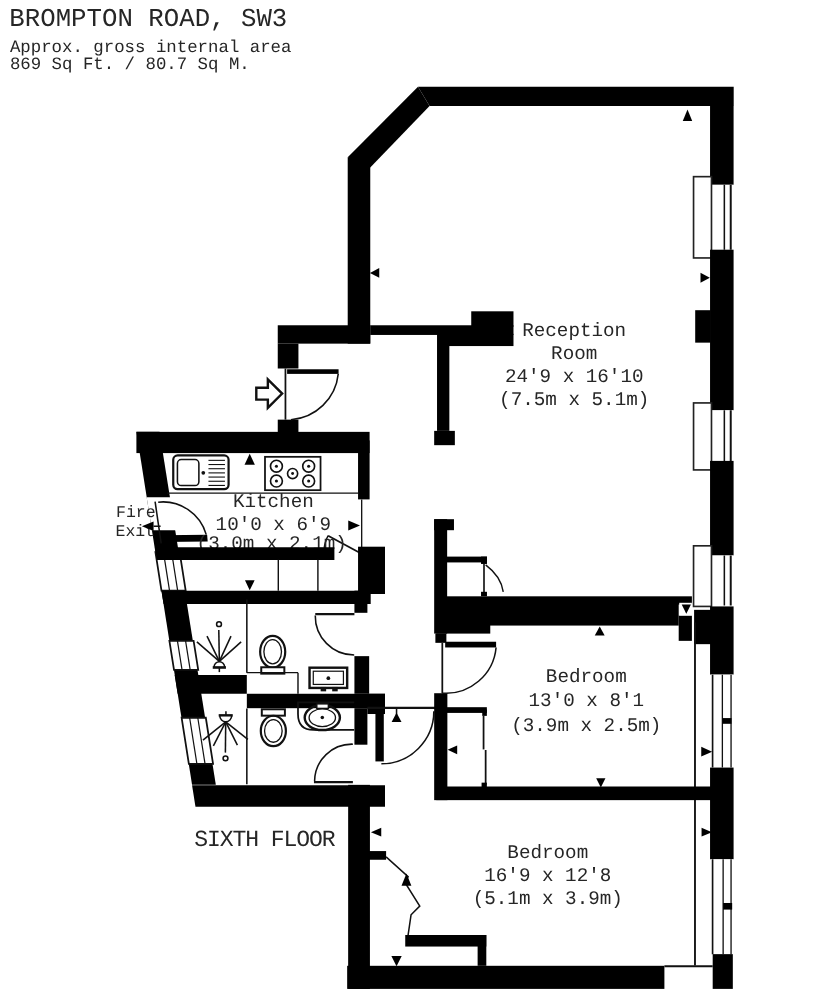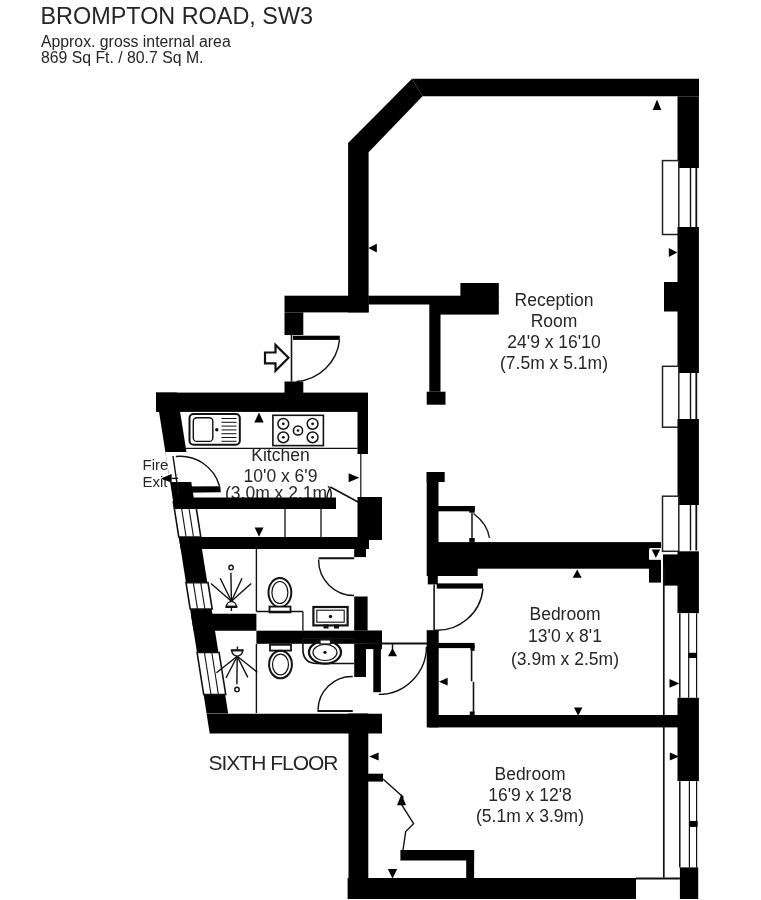--- a/index.html
+++ b/index.html
@@ -1,17 +1,17 @@
 <!DOCTYPE html>
 <html><head>
 <meta charset="utf-8">
 <style>
   html,body{margin:0;padding:0;background:#ffffff;}
   .page{position:relative;width:683px;height:900px;background:#fff;overflow:hidden;
-        font-family:Liberation Sans, sans-serif;margin-left:32px;}
+        font-family:Liberation Mono, monospace;}
   svg{display:block}
   text{fill:#262626}
 </style>
 </head>
 <body>
 <div class="page">
 <svg width="761" height="900" viewBox="0 0 761 900" xmlns="http://www.w3.org/2000/svg">
 <rect x="0" y="0" width="761" height="900" fill="#ffffff"></rect>
 
 <text x="8.5" y="23.5" font-size="23.4" fill="#1c1c1c">BROMPTON ROAD, SW3</text>

